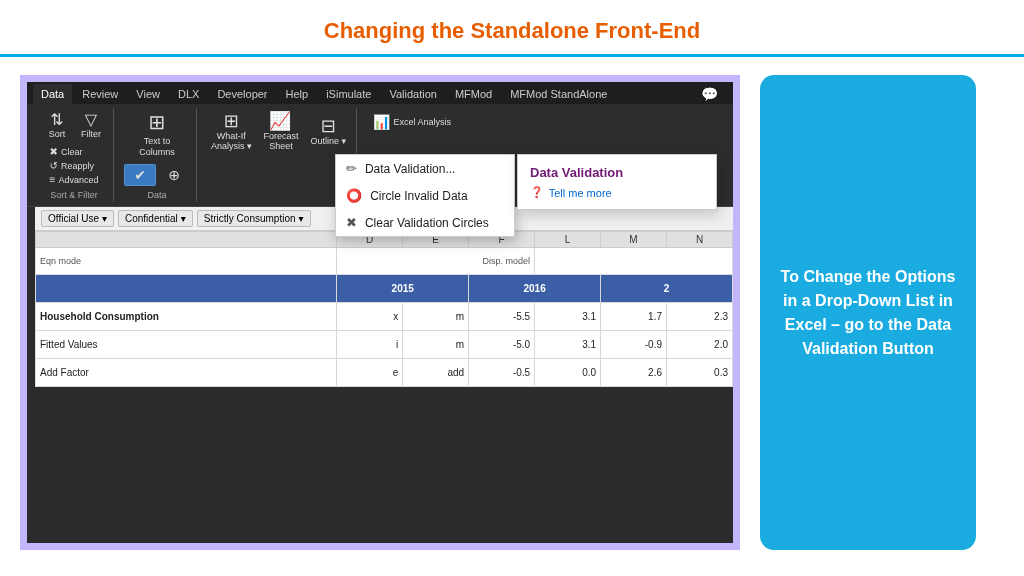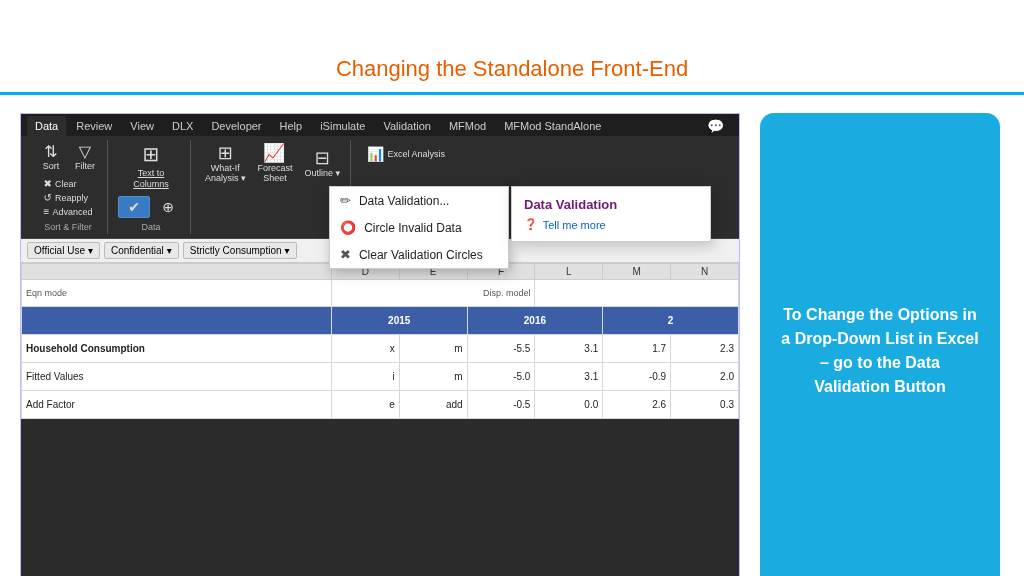--- a/index.html
+++ b/index.html
@@ -12,38 +12,37 @@
     }
 
     
     .header {
       text-align: center;
       padding: 18px 0 10px 0;
       border-bottom: 3px solid #00AEEF;
     }
     .header h1 {
       font-size: 22px;
-      font-weight: 400;
+      font-weight: 700;
       color: #E85D00;
-      margin-top: 38px;
     }
 
     
     .main-content {
       display: flex;
       flex-direction: row;
       padding: 18px 20px;
       gap: 20px;
       height: calc(576px - 65px);
     }
 
     
     .excel-area {
       flex: 1;
-      border: 1px solid #c4b5fd;
+      border: 7px solid #c4b5fd;
       background: #2b2b2b;
       position: relative;
       min-width: 0;
       max-width: 720px;
       overflow: hidden;
     }
     .ribbon-tabs {
       display: flex;
       flex-direction: row;
       background: #1e1e1e;
@@ -179,20 +178,21 @@
       color: #0066cc;
       font-size: 11px;
       cursor: pointer;
       margin-top: 6px;
     }
 
     
     .sheet-bottom {
       background: #fff;
       flex: 1;
+      margin-left: 8px;
     }
     .sheet-toolbar {
       background: #f0f0f0;
       border-bottom: 1px solid #ccc;
       display: flex;
       flex-direction: row;
       align-items: center;
       padding: 3px 6px;
       gap: 4px;
       font-size: 10px;
@@ -227,21 +227,21 @@
       color: #222;
       text-align: right;
       white-space: nowrap;
     }
     .sheet-table td.left { text-align: left; }
     .sheet-table td.bold { font-weight: 700; }
     .year-header td { background: #3b5ea6; color: #fff; text-align: center; font-weight: bold; }
 
     
     .right-panel {
-      width: 240px;
+      width: 216px;
       background: #1AACE0;
       border-radius: 14px;
       display: flex;
       align-items: center;
       justify-content: center;
       padding: 20px;
       flex-shrink: 0;
     }
     .right-panel-text {
       color: #fff;
@@ -302,21 +302,21 @@
             <span style="font-size:10px;">≡</span>
             <span>Advanced</span>
           </div>
         </div>
         <div class="ribbon-group-label">Sort &amp; Filter</div>
       </div>
 
       <div class="ribbon-group">
         <div class="ribbon-btn" style="height:100%;justify-content:space-between;">
           <div class="icon" style="font-size:20px;">⊞</div>
-          <div style="font-size:9px;color:#ddd;line-height:1.2;text-decoration:underline;">Text to<br>Columns</div>
+          <div style="font-size:9px;color:#ddd;line-height:1.2;">Text to<br>Columns</div>
         </div>
         <div style="display:flex;flex-direction:row;gap:2px;margin-top:2px;">
           <div class="ribbon-btn" style="background:#3a7ac2;border:1px solid #5090d0;border-radius:2px;">
             <span style="font-size:14px;">✔</span>
           </div>
           <div class="ribbon-btn">
             <span style="font-size:14px;">⊕</span>
           </div>
         </div>
         <div class="ribbon-group-label">Data</div>

